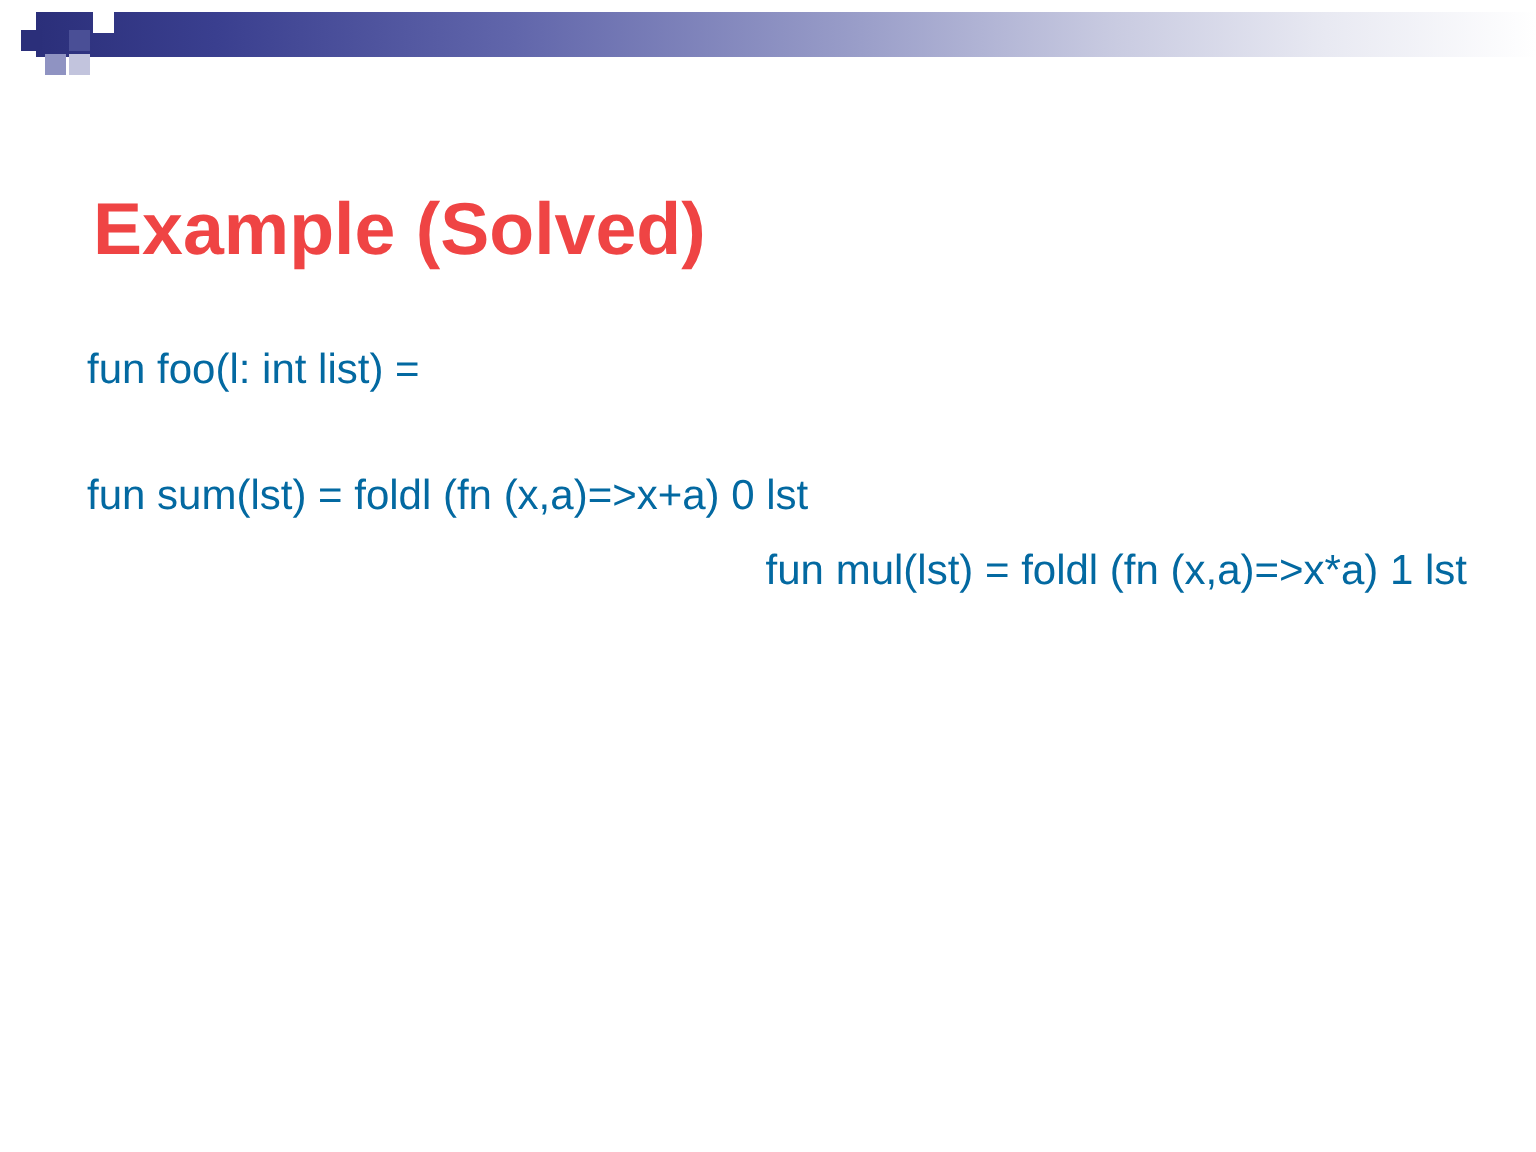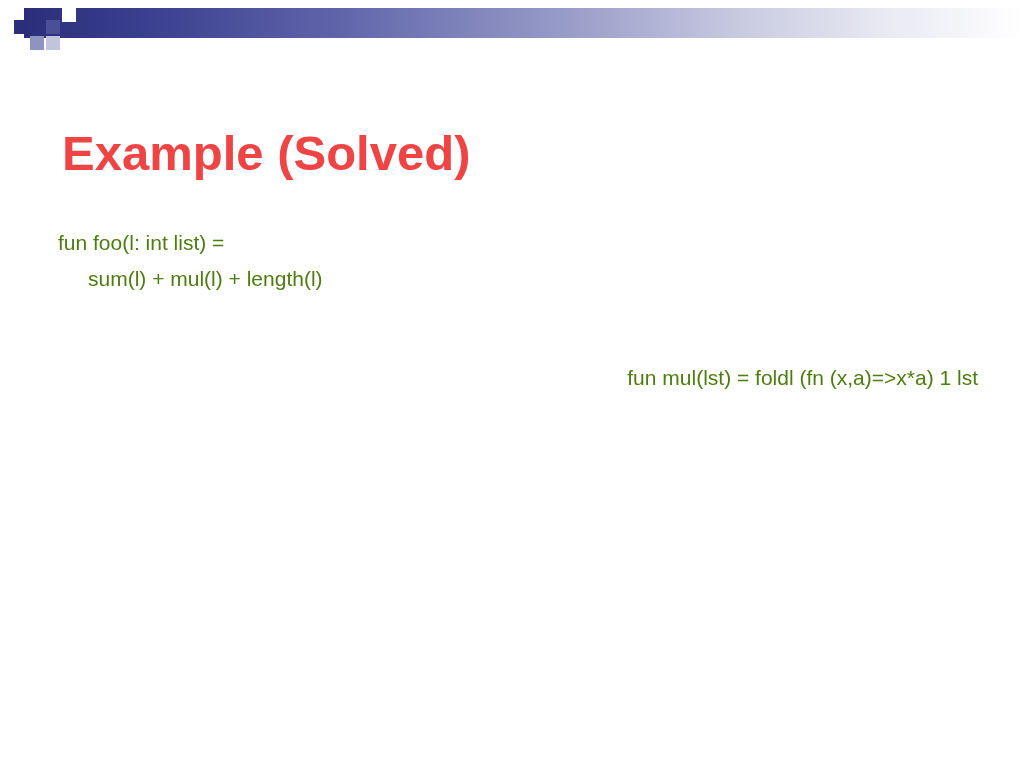--- a/index.html
+++ b/index.html
@@ -60,22 +60,22 @@
   }
 
   
   .body-block {
     position: absolute;
     left: 58px;
     top: 232px;
     width: 920px;
   }
   .line {
-    font-size: 21px;
-    color: #4d7c0f;
+    font-size: 28px;
+    color: #0369a1;
     line-height: 1.0;
     margin: 0 0 0 0;
     white-space: pre;
   }
   .l1 { margin-top: 0px; }
   .l2 { margin-top: 15px; padding-left: 30px; }
   .gap { height: 56px; }
   .l3 { margin-top: 0px; }
   .l4 { margin-top: 22px; text-align: right; }
   .l5 { margin-top: 22px; }
@@ -89,16 +89,16 @@
   <div class="sq sq-b"></div>
   <div class="sq sq-c"></div>
   <div class="sq sq-d"></div>
   <div class="sq sq-e"></div>
 </div>
 
 <h1 class="slide-title">Example (Solved)</h1>
 
 <div class="body-block">
   <p class="line l1">fun foo(l: int list) =</p>
-  <p class="line l2">sum(l) + mul(l) + length(l)</p>
   <div class="gap"></div>
+  <p class="line l3">fun sum(lst) = foldl (fn (x,a)=&gt;x+a) 0 lst</p>
   <p class="line l4">fun mul(lst) = foldl (fn (x,a)=&gt;x*a) 1 lst</p>
 </div>
 
 </body></html>

